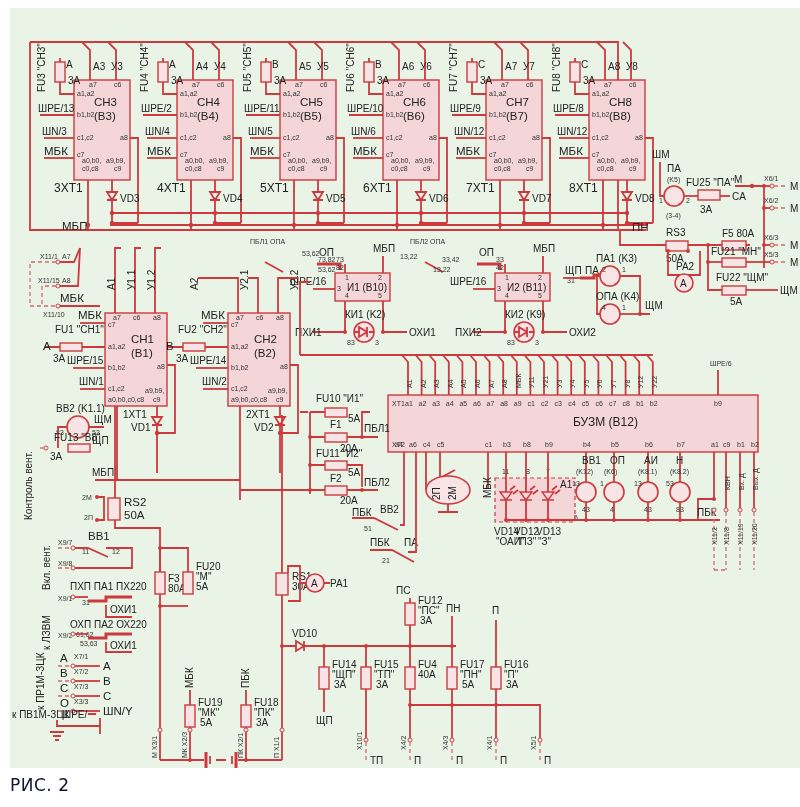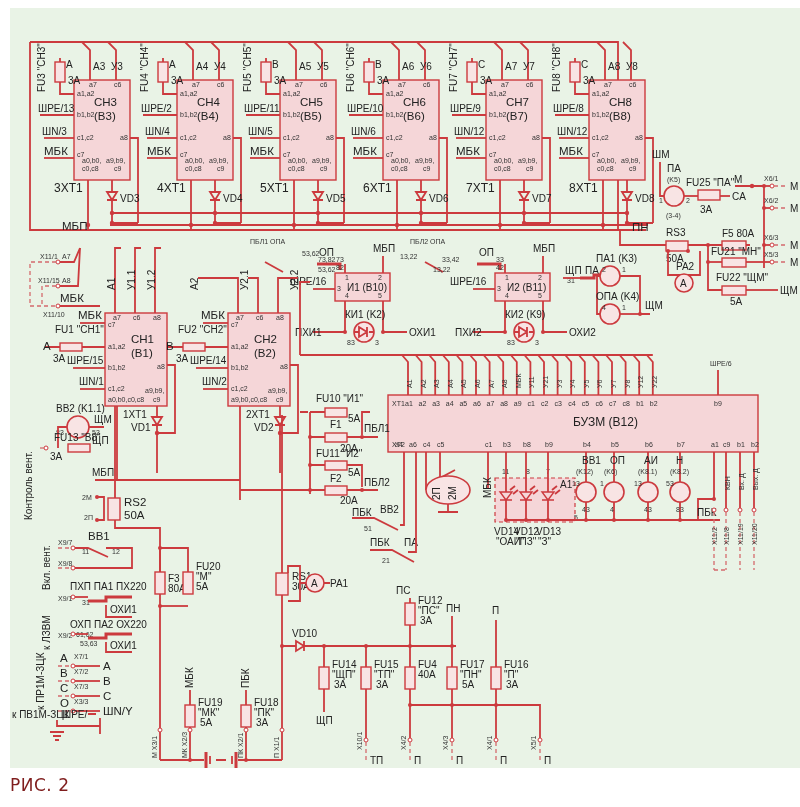--- a/index.html
+++ b/index.html
@@ -1,18 +1,18 @@
 <!DOCTYPE html>
 <html><head>
 <meta charset="utf-8">
 <style>
   html, body { margin: 0; padding: 0; background: #ffffff; }
   body { width: 800px; height: 807px; position: relative; overflow: hidden; font-family: "Liberation Sans", sans-serif; }
   #panel { position: absolute; left: 10px; top: 8px; width: 790px; height: 760px; background: #e9f3e6; }
-  #caption { position: absolute; left: 10px; top: 775px; font-family: "DejaVu Sans", sans-serif; font-size: 17px; color: #7f1d1d; letter-spacing: 0.5px; }
+  #caption { position: absolute; left: 10px; top: 775px; font-family: "DejaVu Sans", sans-serif; font-size: 17px; color: #0f172a; letter-spacing: 0.5px; }
   svg { position: absolute; left: 0; top: 0; }
   .w { stroke: #cc3a3e; stroke-width: 1.8; fill: none; }
   .wt { stroke: #cc3a3e; stroke-width: 3; fill: none; }
   .dash { stroke: #d46a6d; stroke-width: 1.3; fill: none; stroke-dasharray: 4 3; }
   .blk { fill: #f5d6d8; stroke: #cc3a3e; stroke-width: 1.4; }
   .fuse { fill: #f8e4e4; stroke: #cc3a3e; stroke-width: 1.4; }
   .coil { fill: #f8e4e4; stroke: #cc3a3e; stroke-width: 1.6; }
   .dot { fill: #cc3a3e; }
   .term { fill: #ffffff; stroke: #cc3a3e; stroke-width: 1; }
   .t { fill: #222; font-family: "Liberation Sans", sans-serif; font-size: 10px; }

